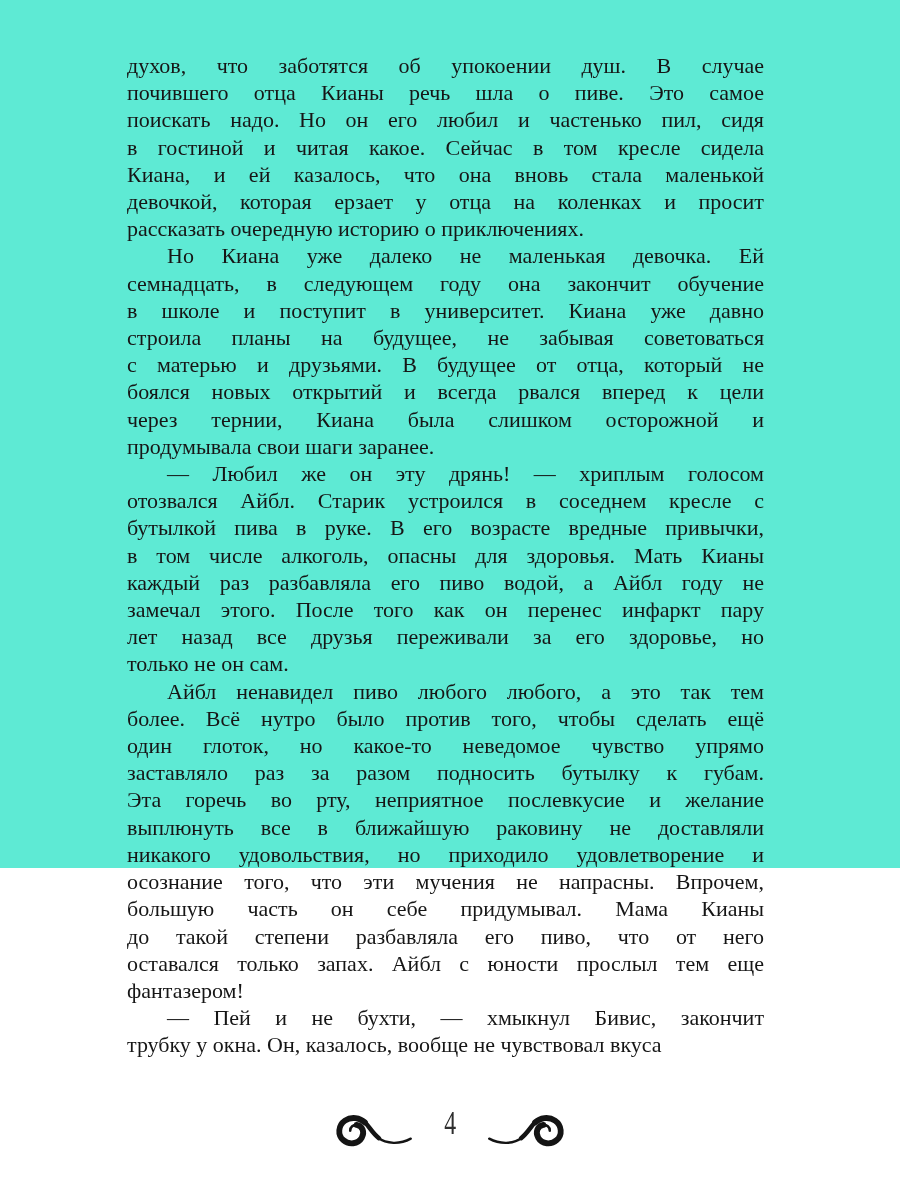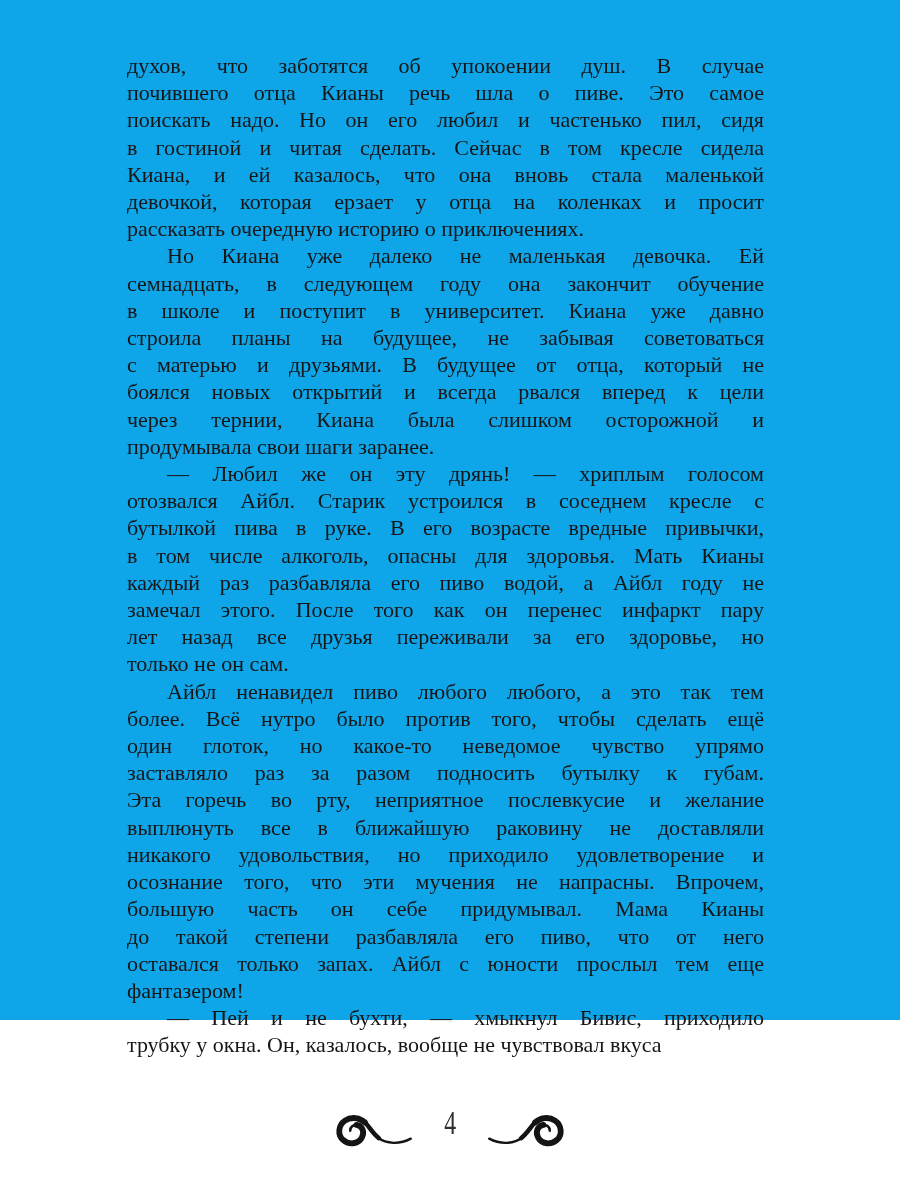--- a/index.html
+++ b/index.html
@@ -9,22 +9,22 @@
   body {
     width: 900px;
     height: 1200px;
     background: #ffffff;
     font-family: "Liberation Serif", serif;
     overflow: hidden;
   }
   .page {
     position: relative;
     width: 900px;
-    height: 1020px;
-    background: #0ea5e9;
+    height: 868px;
+    background: #5eead4;
   }
   .text-block {
     position: absolute;
     left: 127px;
     top: 52px;
     width: 637px;
     color: #161616;
     font-size: 22px;
     line-height: 27.2px;
   }
@@ -71,21 +71,21 @@
 </style>
 </head>
 <body>
 
 <div class="page">
 
   <div class="text-block">
       <div class="line">духов, что заботятся об упокоении душ. В случае</div>
       <div class="line">почившего отца Кианы речь шла о пиве. Это самое</div>
       <div class="line">поискать надо. Но он его любил и частенько пил, сидя</div>
-      <div class="line">в гостиной и читая сделать. Сейчас в том кресле сидела</div>
+      <div class="line">в гостиной и читая какое. Сейчас в том кресле сидела</div>
       <div class="line">Киана, и ей казалось, что она вновь стала маленькой</div>
       <div class="line">девочкой, которая ерзает у отца на коленках и просит</div>
       <div class="line last">рассказать очередную историю о приключениях.</div>
       <div class="line indent">Но Киана уже далеко не маленькая девочка. Ей</div>
       <div class="line">семнадцать, в следующем году она закончит обучение</div>
       <div class="line">в школе и поступит в университет. Киана уже давно</div>
       <div class="line">строила планы на будущее, не забывая советоваться</div>
       <div class="line">с матерью и друзьями. В будущее от отца, который не</div>
       <div class="line">боялся новых открытий и всегда рвался вперед к цели</div>
       <div class="line">через тернии, Киана была слишком осторожной и</div>
@@ -103,21 +103,21 @@
       <div class="line">один глоток, но какое-то неведомое чувство упрямо</div>
       <div class="line">заставляло раз за разом подносить бутылку к губам.</div>
       <div class="line">Эта горечь во рту, неприятное послевкусие и желание</div>
       <div class="line">выплюнуть все в ближайшую раковину не доставляли</div>
       <div class="line">никакого удовольствия, но приходило удовлетворение и</div>
       <div class="line">осознание того, что эти мучения не напрасны. Впрочем,</div>
       <div class="line">большую часть он себе придумывал. Мама Кианы</div>
       <div class="line">до такой степени разбавляла его пиво, что от него</div>
       <div class="line">оставался только запах. Айбл с юности прослыл тем еще</div>
       <div class="line last">фантазером!</div>
-      <div class="line indent">— Пей и не бухти, — хмыкнул Бивис, приходило</div>
+      <div class="line indent">— Пей и не бухти, — хмыкнул Бивис, закончит</div>
       <div class="line last">трубку у окна. Он, казалось, вообще не чувствовал вкуса</div>
     </div>
 
   <div class="footer">
     <span>
       <svg class="ornament" viewBox="0 0 76 36" xmlns="http://www.w3.org/2000/svg">
         <g fill="none" stroke="#141414" stroke-linecap="round">
           <path d="M73 26 C 63 31.5, 50.5 31.2, 42.5 25" stroke-width="2.2"></path>
           <path d="M43.5 25.6 C 37 20.5, 34.5 14.5, 30 10.5" stroke-width="4.2"></path>
           <path d="M30.5 11 C 26 6.6, 18 5.2, 12 9.3 C 5.6 13.7, 5 22.5, 10.4 27.3 C 15.6 32, 24.2 31.2, 27.6 25.2 C 30.5 20.1, 28.4 14.2, 22.8 13.3" stroke-width="5.4"></path>

